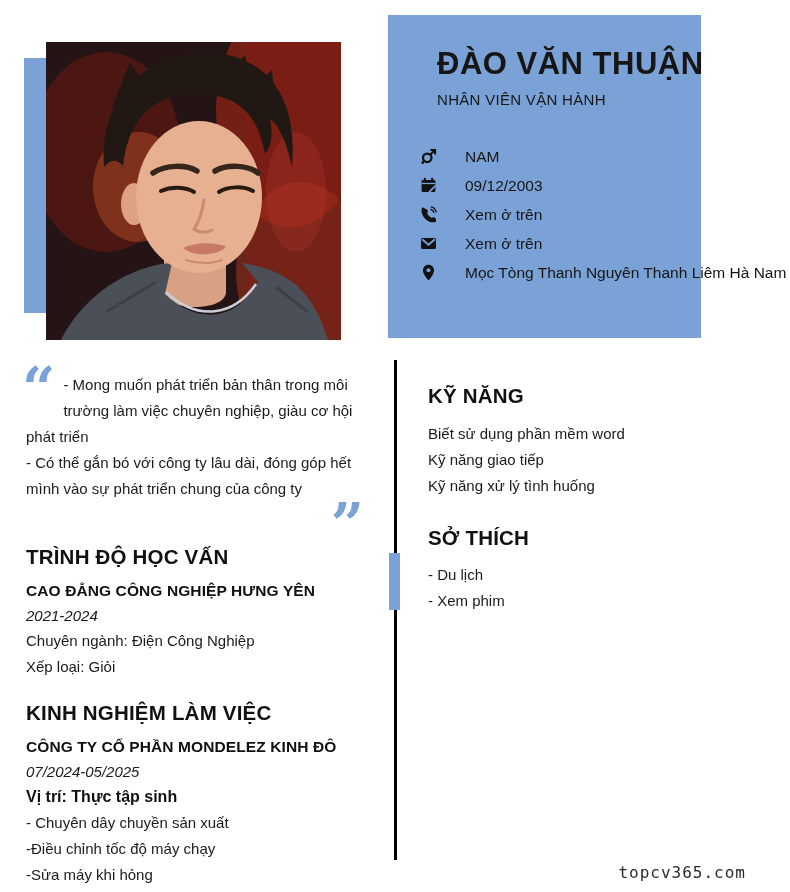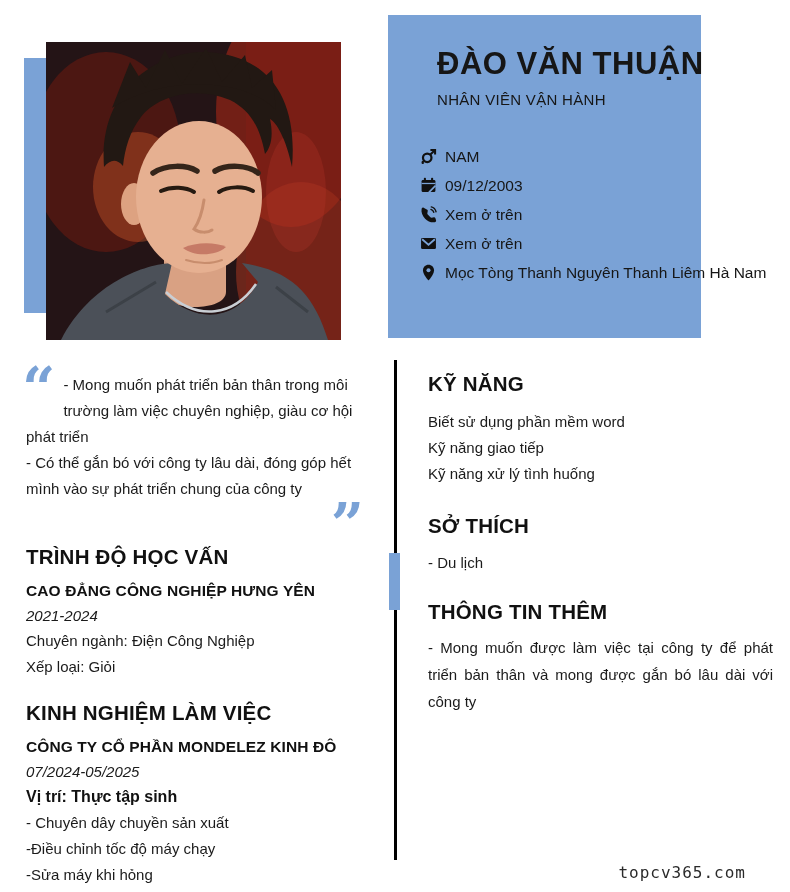--- a/index.html
+++ b/index.html
@@ -41,20 +41,21 @@
     letter-spacing: 0.3px; white-space: nowrap;
   }
   .contacts {
     position: absolute; left: 32px; top: 127px; right: 8px;
     list-style: none;
   }
   .contacts li {
     display: flex; align-items: center;
     height: 29px; font-size: 15.5px; color: #161616;
     white-space: nowrap;
+    gap: 20px;
   }
   .cicon { width: 17px; height: 17px; margin-right: 8px; flex: 0 0 auto; display: inline-flex; }
   .cicon svg { width: 100%; height: 100%; }
 
   
   .col-left { position: absolute; left: 26px; top: 372px; width: 342px; }
   .col-right { position: absolute; left: 428px; top: 372px; width: 345px; }
 
   .divider {
     position: absolute; left: 394px; top: 360px;
@@ -81,20 +82,21 @@
     font-size: 58px; line-height: 44px;
     color: var(--accent); font-weight: 700;
     margin-right: 4px;
   }
 
   .section { margin-top: 0; }
   .sec-heading {
     font-size: 20.5px; font-weight: 700; color: #111111;
     letter-spacing: 0.2px;
     margin-bottom: 10px;
+    margin-top: 12px;
   }
   .edu-heading { margin-top: 17px; }
   .exp-heading { margin-top: 21px; }
 
   .sub-bold {
     font-size: 15.5px; font-weight: 700; color: #111111;
     line-height: 24px; letter-spacing: 0.1px;
   }
   .italic-dates {
     font-size: 15px; font-style: italic; line-height: 25px; color: #1b1b1b;
@@ -265,25 +267,22 @@
         <li>Biết sử dụng phần mềm word</li>
         <li>Kỹ năng giao tiếp</li>
         <li>Kỹ năng xử lý tình huống</li>
       </ul>
     </div>
 
     <div class="section right-gap-1">
       <h2 class="sec-heading">SỞ THÍCH</h2>
       <ul class="plain-list hobby-list">
         <li>- Du lịch</li>
+        <li>- Xem phim</li>
       </ul>
     </div>
 
-    <div class="section right-gap-2">
-      <h2 class="sec-heading">THÔNG TIN THÊM</h2>
-      <p class="justify-text">- Mong muốn được làm việc tại công ty để phát triển bản thân và mong được gắn bó lâu dài với công ty</p>
-    </div>
 
   </div>
 
   <div class="watermark">topcv365.com</div>
 
 </div>
 
 </body></html>

